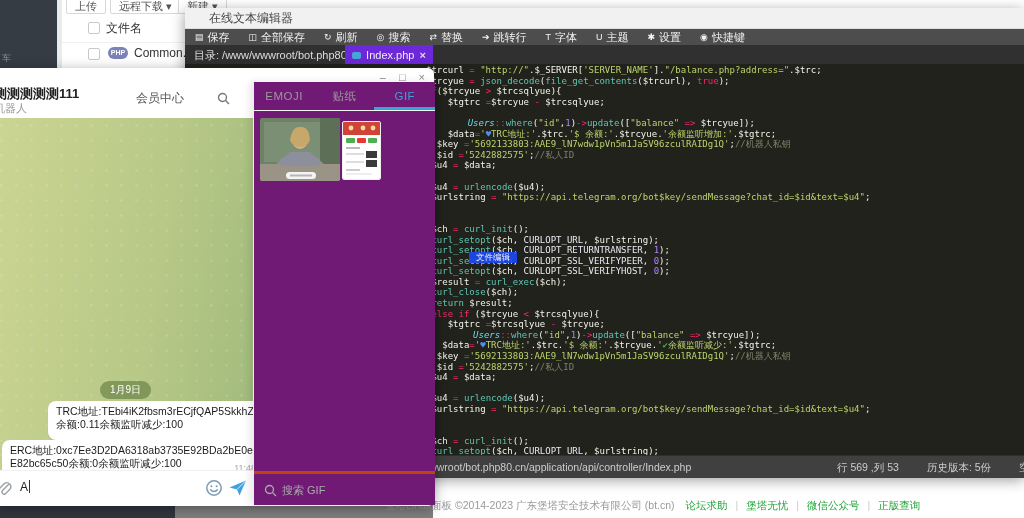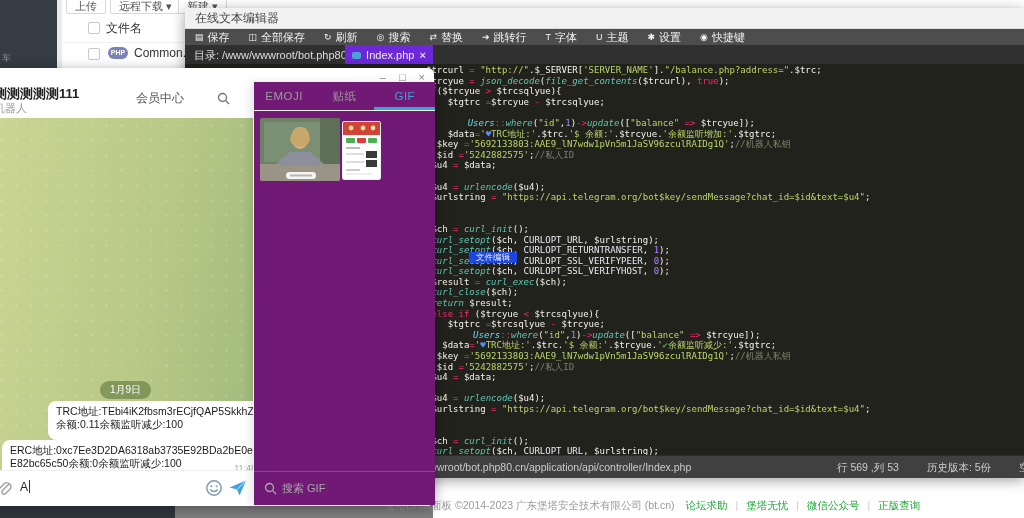--- a/index.html
+++ b/index.html
@@ -15,35 +15,35 @@
   .bt-check{position:absolute;width:10px;height:10px;border:1px solid #c9c9c9;border-radius:2px;background:#fff;}
   .bt-colhead{position:absolute;left:44px;top:20px;font-size:12px;color:#333;}
   .bt-rowline{position:absolute;left:0;top:42px;width:123px;height:1px;background:#f0f0f0;}
   .php-badge{position:absolute;left:46px;top:47px;width:20px;height:12px;background:#7b82b8;border-radius:6px;
     color:#fff;font-size:7px;font-weight:bold;text-align:center;line-height:12px;}
   .bt-filename{position:absolute;left:72px;top:46px;font-size:12px;color:#333;}
   
   .editor{position:absolute;left:185px;top:8px;width:839px;height:469px;z-index:10;
     box-shadow:0 3px 14px rgba(0,0,0,.4);border-radius:3px 3px 0 0;}
   .ed-title{height:20px;background:#f1f1f1;border-bottom:1px solid #ddd;border-radius:3px 3px 0 0;
-    font-size:12px;color:#444;line-height:20px;padding-left:10px;}
+    font-size:12px;color:#444;line-height:20px;padding-left:24px;}
   .ed-toolbar{height:16px;background:#4d4d4d;display:flex;align-items:center;padding-left:10px;gap:19px;}
   .ed-tool{display:flex;align-items:center;gap:4px;font-size:11px;color:#f2f2f2;cursor:default;white-space:nowrap;}
   .ed-tool .ticon{font-size:9px;color:#fff;opacity:.95;}
   .ed-tabrow{height:20px;background:#303030;position:relative;}
   .ed-dir{position:absolute;left:9px;top:0;font-size:11px;color:#ddd;line-height:20px;white-space:nowrap;}
   .ed-tab{position:absolute;left:160px;top:0;width:88px;height:20px;background:#6d28d9;color:#eee;
     display:flex;align-items:center;justify-content:center;gap:5px;font-size:11px;}
   .ed-tab .cicon{width:9px;height:7px;background:#4aa3d8;border-radius:2px;display:inline-block;}
   .ed-tab .tclose{color:#ddd;font-size:11px;font-weight:bold;}
   .ed-code{position:absolute;left:0;top:56px;width:839px;height:391px;background:#21221c;overflow:hidden;}
   .codepre{position:absolute;left:241px;top:1px;font-family:"DejaVu Sans Mono",monospace;
     font-size:9px;line-height:10.6px;white-space:pre;color:#f1f1e6;}
   .codepre .st{color:#bcd46a;} .codepre .v{color:#f4f4ea;} .codepre .kw{color:#f92672;}
-  .codepre .fn{color:#5fc6b5;font-style:italic;} .codepre .cls{color:#66d9ef;font-style:italic;padding-left:20px;}
+  .codepre .fn{color:#5fc6b5;} .codepre .cls{color:#66d9ef;font-style:italic;padding-left:20px;}
   .codepre .num{color:#ae81ff;} .codepre .cm{color:#7e8068;} .codepre .op{color:#f92672;}
   .codepre .co{color:#e8e8f2;}
   .em-blue{color:#4f8ff7;} .em-green{color:#3fae4a;}
   .sel-overlay{position:absolute;left:284px;top:188px;width:48px;height:11px;background:#1c49f0;
     color:#fff;font-size:8.5px;line-height:11px;text-align:center;z-index:3;opacity:.92;}
   .ed-status{position:absolute;left:0;top:447px;width:839px;height:22px;background:#404040;border-top:1px solid #2e2e2e;overflow:hidden;}
   .ed-status .path{position:absolute;left:208px;top:0;font-size:10.5px;color:#ccc;line-height:22px;white-space:nowrap;}
   .ed-status .right{position:absolute;left:652px;top:0;display:flex;gap:28px;font-size:10.5px;color:#ccc;line-height:22px;white-space:nowrap;}
   
   .bt-footer{position:absolute;left:385px;top:499px;z-index:5;font-size:10.5px;color:#9a9a9a;white-space:nowrap;}
@@ -82,21 +82,21 @@
   .send-icon{position:absolute;left:234px;top:7px;}
   
   .gif-panel{position:absolute;left:259px;top:14px;width:181px;height:423px;background:#701a75;z-index:8;
     border-left:1px solid #ececec;box-shadow:-3px 0 8px rgba(0,0,0,.10);}
   .gif-tabs{position:relative;height:28px;display:flex;border-bottom:1px solid #f4f4f4;}
   .gif-tab{flex:1;text-align:center;line-height:28px;font-size:11.5px;color:#9b9b9b;letter-spacing:.5px;}
   .gif-tab.active{color:#36a4da;}
   .gif-underline{position:absolute;left:120px;bottom:0;width:61px;height:3px;background:#36a4da;}
   .thumb1{position:absolute;left:6px;top:36px;width:80px;height:63px;border-radius:2px;overflow:hidden;}
   .thumb2{position:absolute;left:88px;top:39px;width:37px;height:57px;border-radius:2px;overflow:hidden;border:1px solid #eee;}
-  .gif-search{position:absolute;left:0;top:389px;width:181px;height:34px;border-top:1px solid #c2410c;}
+  .gif-search{position:absolute;left:0;top:389px;width:181px;height:34px;border-top:3px solid #c2410c;}
   .gif-search .ph{position:absolute;left:28px;top:9px;font-size:11px;color:#aaa;}
   .mag{position:absolute;left:10px;top:10px;}
 </style>
 </head>
 <body>
 
 <div id="screen">
 
   <div class="bt-sidebar">
     <span class="glyph">车</span>

